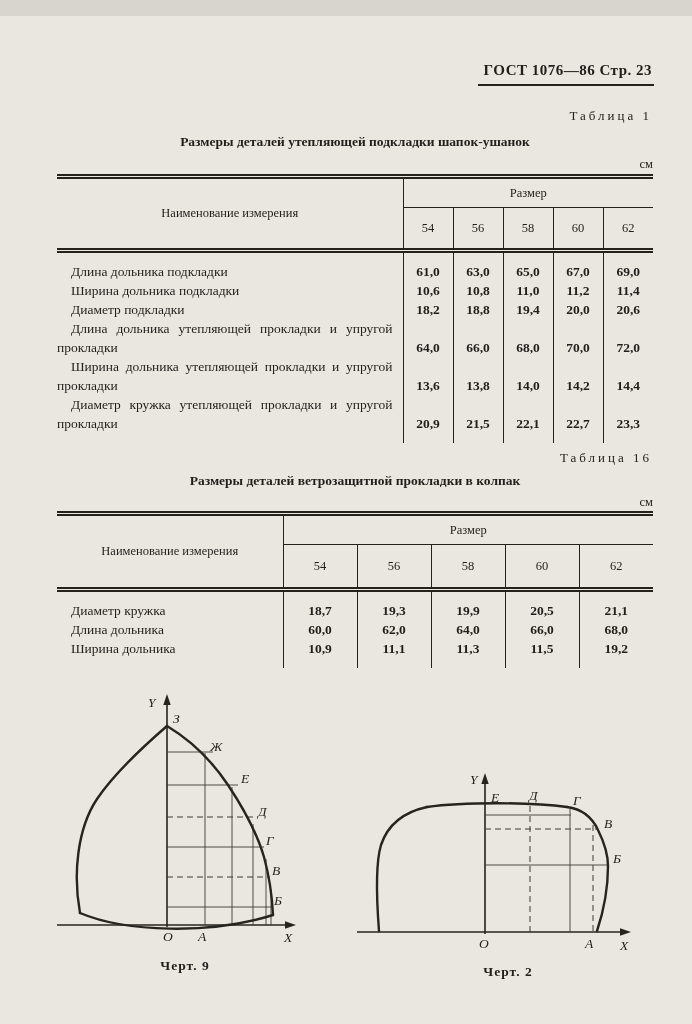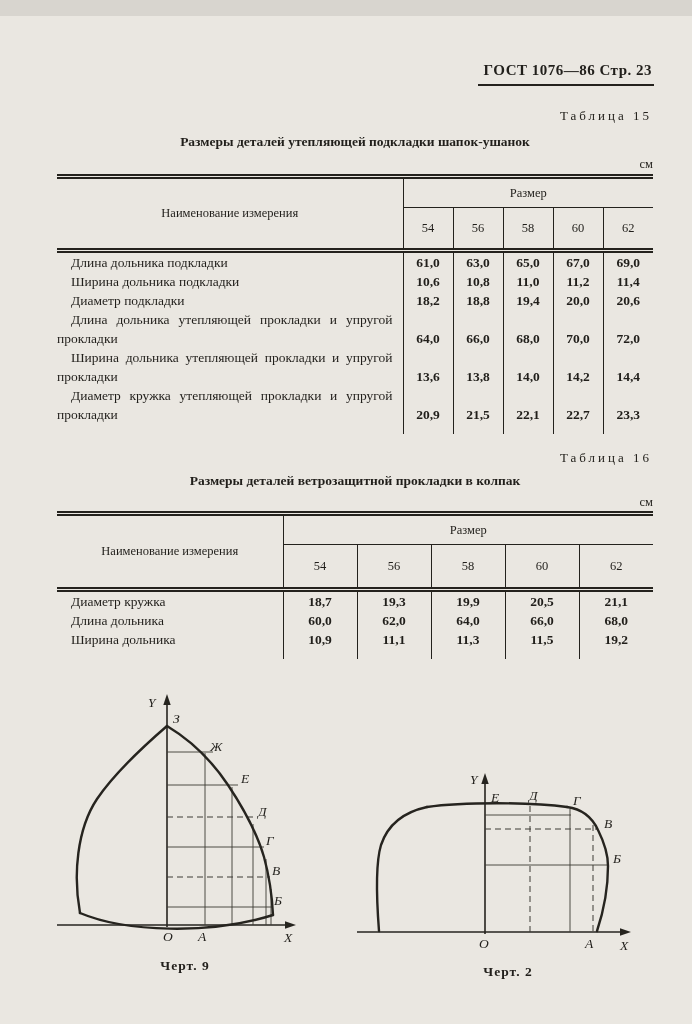--- a/index.html
+++ b/index.html
@@ -44,21 +44,21 @@
   .gtable th.size{
     border-left:1.6px solid #24221d;border-bottom:5px double #24221d;
     height:38px;font-size:12.5px;text-align:center;vertical-align:middle;
   }
   .gtable td{font-size:13.5px;line-height:19px;vertical-align:bottom;padding:0;}
   .gtable td.val{border-left:1.6px solid #24221d;text-align:center;font-weight:bold;}
   .gtable td.name{
     text-align:justify;text-align-last:left;text-indent:14px;
     padding-right:10px;
   }
-  .gtable tr.first td{}
+  .gtable tr.first td{padding-top:9px;}
   .gtable tr.last td{padding-bottom:10px;}
   
   .fig{position:absolute;}
   .fig-caption{
     position:absolute;width:140px;text-align:center;
     font-weight:700;font-size:13.5px;letter-spacing:1px;
   }
   .axis{stroke:#26241f;stroke-width:1.6;fill:none;}
   .outline{stroke:#26241f;stroke-width:2.4;fill:none;stroke-linecap:round;}
   .grid{stroke:#3c3a34;stroke-width:.9;fill:none;}
@@ -69,21 +69,21 @@
     font-style:italic;font-size:13.5px;fill:#211f1b;
   }
 </style>
 </head>
 <body>
 
 <div id="page">
 
   <div class="doc-header">ГОСТ 1076—86 Стр. 23</div>
 
-  <div class="table-label" style="top:92px">Таблица 15</div>
+  <div class="table-label" style="top:92px">Таблица 1</div>
   <div class="table-title" style="top:118px">Размеры деталей утепляющей подкладки шапок-ушанок</div>
   <div class="units" style="top:141px">см</div>
 
   <table class="gtable" style="top:158px">
     <colgroup>
         <col style="width:346px">
         <col style="width:50px">
         <col style="width:50px">
         <col style="width:50px">
         <col style="width:50px">

